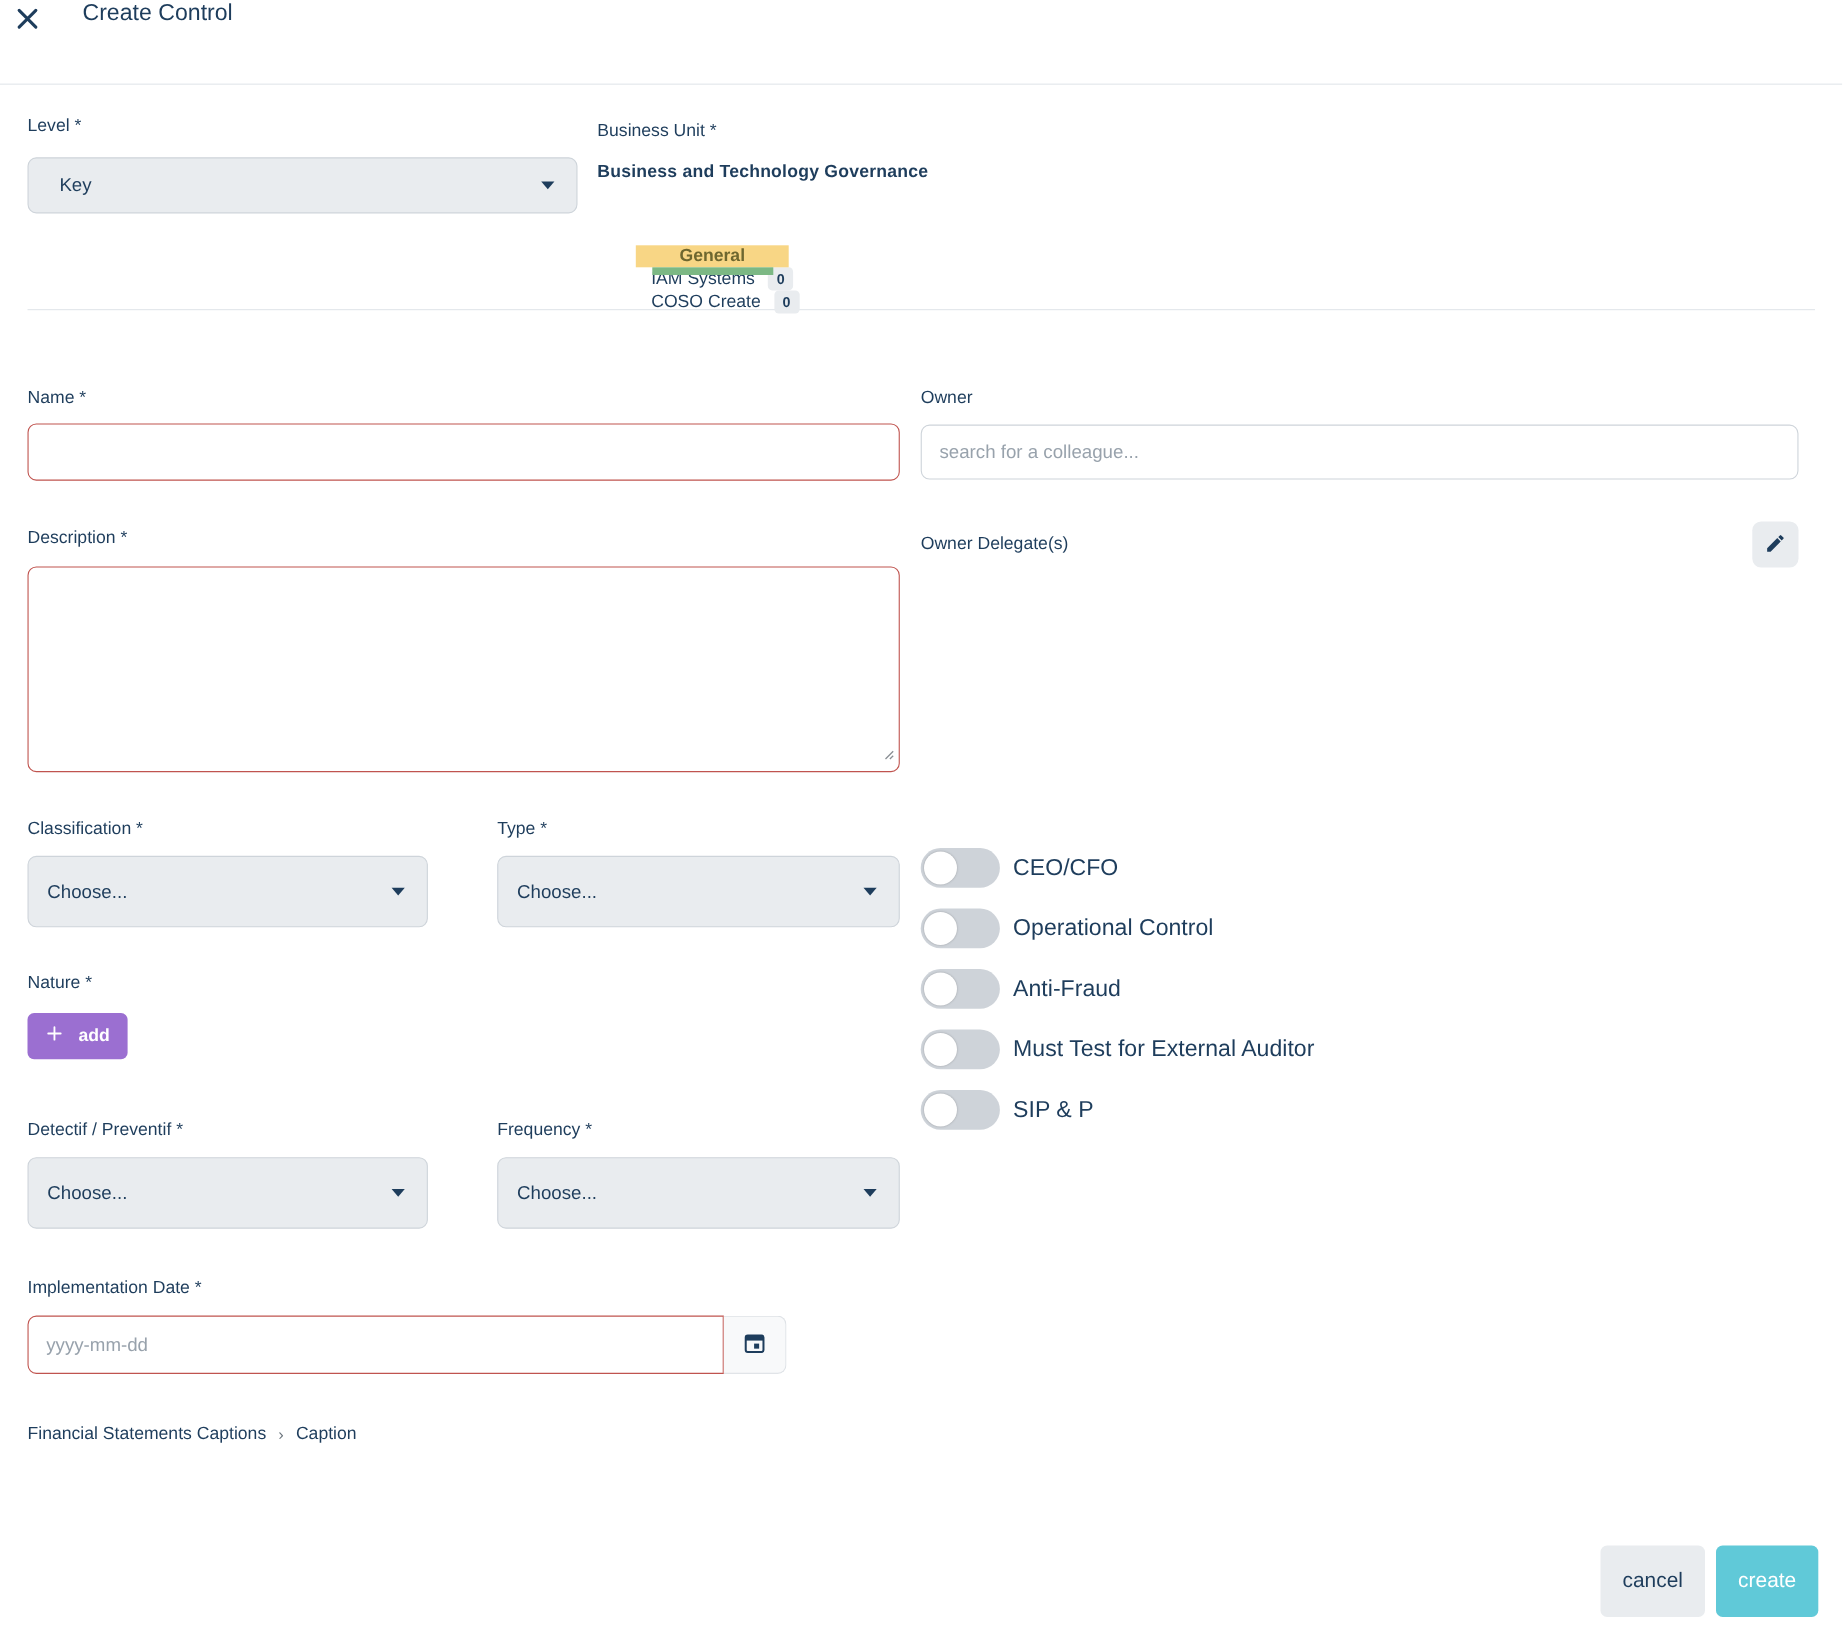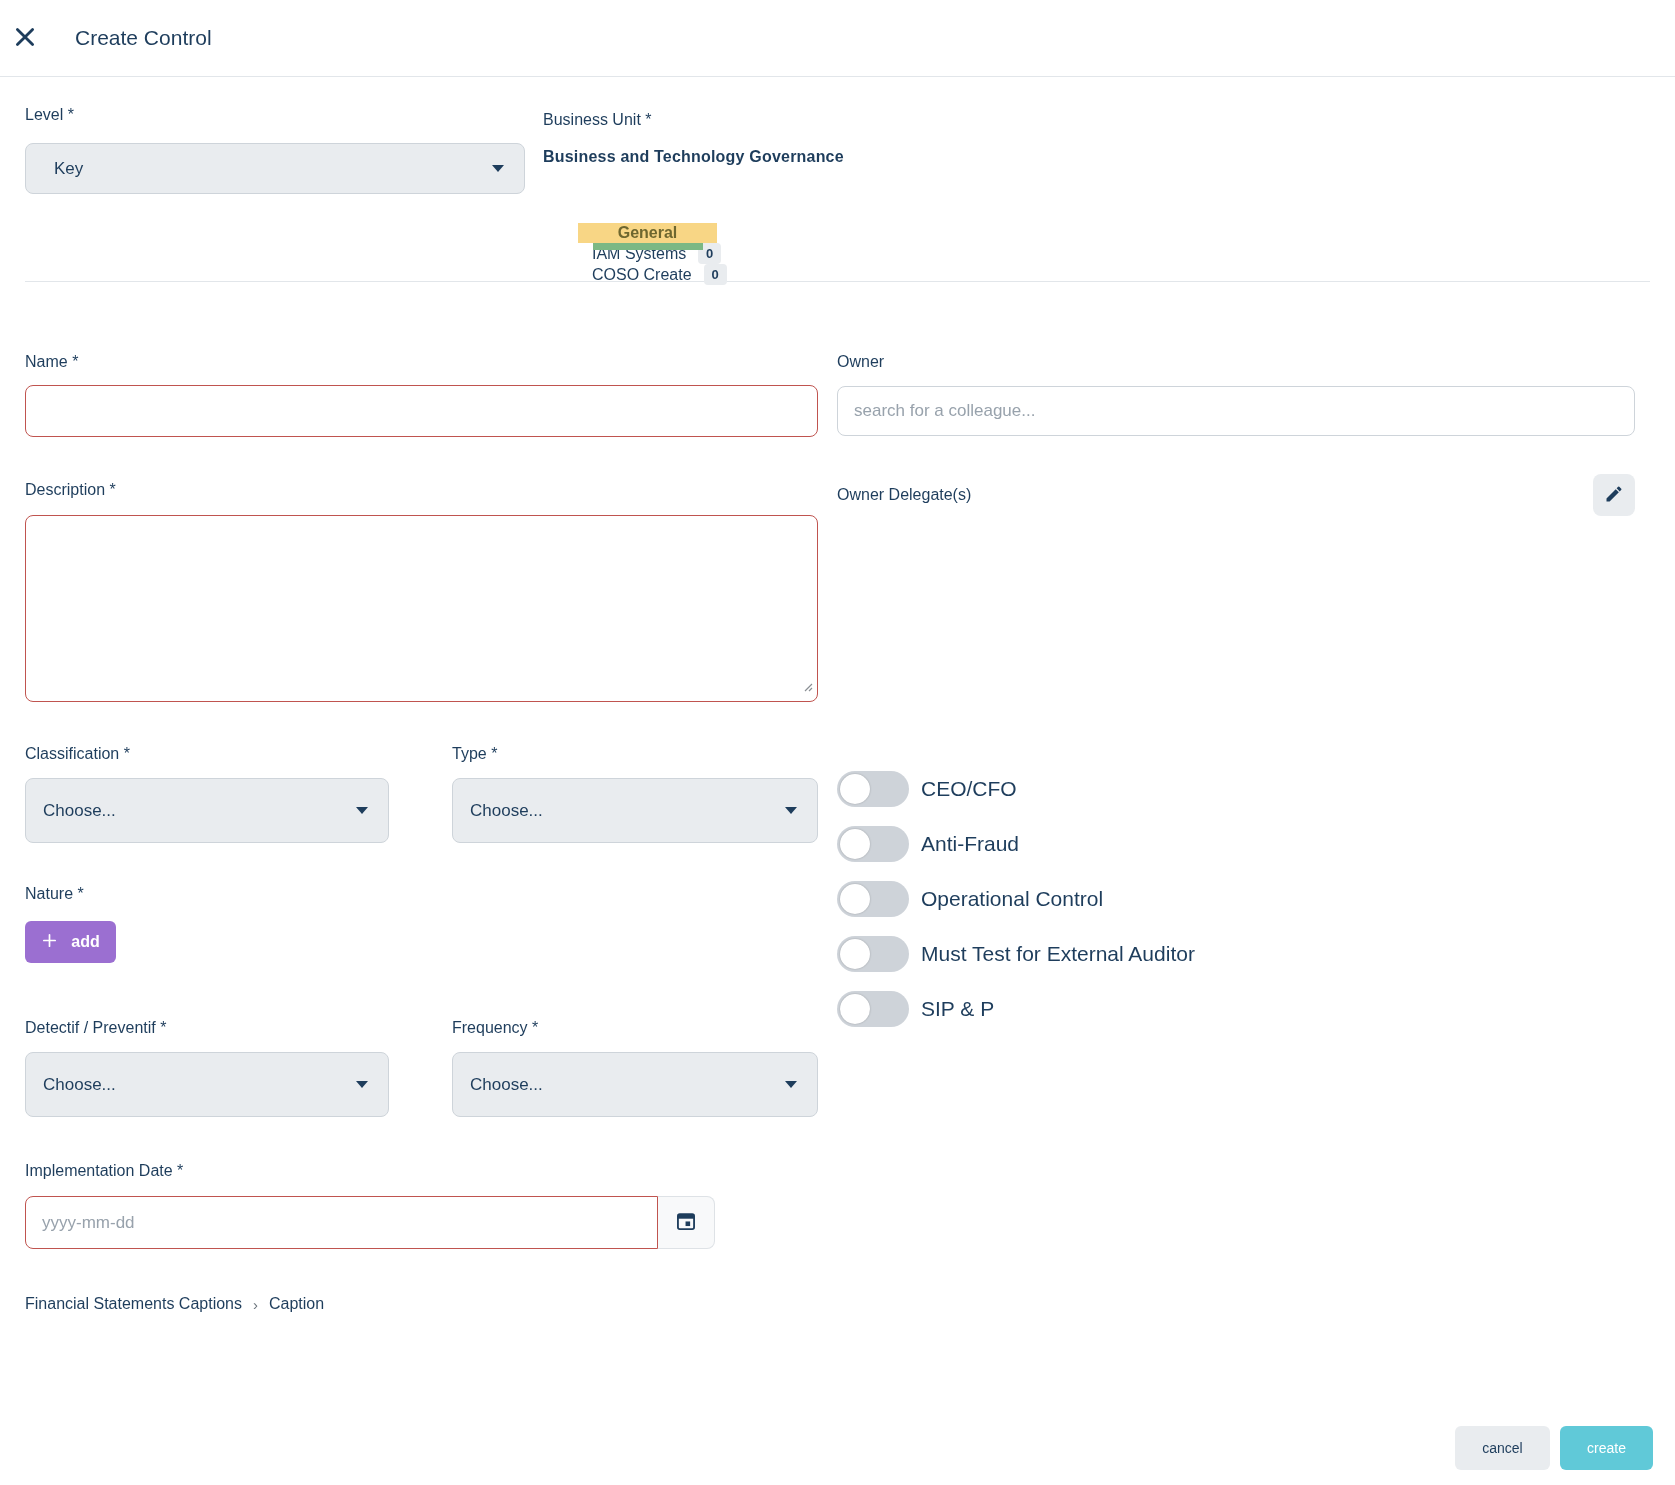--- a/index.html
+++ b/index.html
@@ -1,21 +1,21 @@
 <!DOCTYPE html>
 <html style="--navy: #1e3d5c; --tab-yellow: #f8d685; --tab-active-text: #6e672f; --tab-green: #7cb884; --purple: #9b6fd1; --teal: #60c9d8; --invalid-red: #c0544f; --control-bg: #e9ecef; --border-gray: #ced4da; --divider: #e2e6ea; --placeholder: #98a2ac;"><head>
 <meta charset="utf-8">
 <style>
   html,body{margin:0;padding:0;background:#fff;}
   .page{
     width:1675px;height:1485px;position:relative;overflow:hidden;background:#fff;
     font-family:"Liberation Sans", sans-serif;color:var(--navy,#1e3d5c);
   }
   
-  .header{height:77px;display:flex;align-items:center;padding-left:7px;border-bottom:1px solid var(--divider,#e2e6ea);box-sizing:border-box;}
+  .header{height:77px;display:flex;align-items:flex-start;padding-left:7px;border-bottom:1px solid var(--divider,#e2e6ea);box-sizing:border-box;}
   .close-btn{width:36px;height:36px;display:flex;align-items:center;justify-content:center;background:none;border:none;cursor:pointer;padding:0;}
   .page-title{margin-left:32px;font-size:21px;color:var(--navy,#1e3d5c);}
   
   .row-top{display:flex;padding-left:25px;margin-top:29px;}
   .field-label{display:block;font-size:16px;color:var(--navy,#1e3d5c);line-height:18px;}
   .level-block{width:500px;flex-shrink:0;}
   .select{
     margin-top:19px;height:51px;background:var(--control-bg,#e9ecef);
     border:1px solid var(--border-gray,#ced4da);border-radius:8px;box-sizing:border-box;
     display:flex;align-items:center;justify-content:space-between;
@@ -77,21 +77,21 @@
   .owner-input{margin-top:15px;height:50px;}
   .delegates-row{margin-top:38px;display:flex;align-items:center;justify-content:space-between;height:42px;}
   .icon-btn{width:42px;height:42px;border:none;border-radius:8px;background:var(--control-bg,#e9ecef);display:flex;align-items:center;justify-content:center;cursor:pointer;}
   .toggles{margin-top:255px;display:flex;flex-direction:column;gap:19px;}
   .toggle-row{display:flex;align-items:center;gap:12px;height:36px;}
   .toggle{width:72px;height:36px;border-radius:18px;background:#ced3d9;position:relative;cursor:pointer;flex-shrink:0;border:none;padding:0;}
   .toggle .knob{position:absolute;left:3px;top:3px;width:30px;height:30px;border-radius:50%;background:#fff;box-shadow:0 0 2px rgba(0,0,0,.25);}
   .toggle-label{font-size:21px;}
   
   .footer{position:absolute;right:22px;bottom:15px;display:flex;gap:10px;}
-  .btn{height:44px;border:none;border-radius:6px;font-size:14px;cursor:pointer;font-family:"Liberation Sans", sans-serif;}
+  .btn{height:65px;border:none;border-radius:6px;font-size:19px;cursor:pointer;font-family:"Liberation Sans", sans-serif;}
   .btn-cancel{width:95px;background:var(--control-bg,#e9ecef);color:var(--navy,#1e3d5c);}
   .btn-create{width:93px;background:var(--teal,#60c9d8);color:#fff;}
 </style>
 </head>
 <body>
 
 <div class="page">
 
   <div class="header">
     <button class="close-btn">
@@ -234,27 +234,27 @@
         <div class="toggle-row">
           <button class="toggle">
               <span class="knob"></span>
             </button>
           <span class="toggle-label">CEO/CFO</span>
         </div>
         <div class="toggle-row">
           <button class="toggle">
               <span class="knob"></span>
             </button>
+          <span class="toggle-label">Operational Control</span>
+        </div>
+        <div class="toggle-row">
+          <button class="toggle">
+              <span class="knob"></span>
+            </button>
           <span class="toggle-label">Anti-Fraud</span>
-        </div>
-        <div class="toggle-row">
-          <button class="toggle">
-              <span class="knob"></span>
-            </button>
-          <span class="toggle-label">Operational Control</span>
         </div>
         <div class="toggle-row">
           <button class="toggle">
               <span class="knob"></span>
             </button>
           <span class="toggle-label">Must Test for External Auditor</span>
         </div>
         <div class="toggle-row">
           <button class="toggle">
               <span class="knob"></span>

